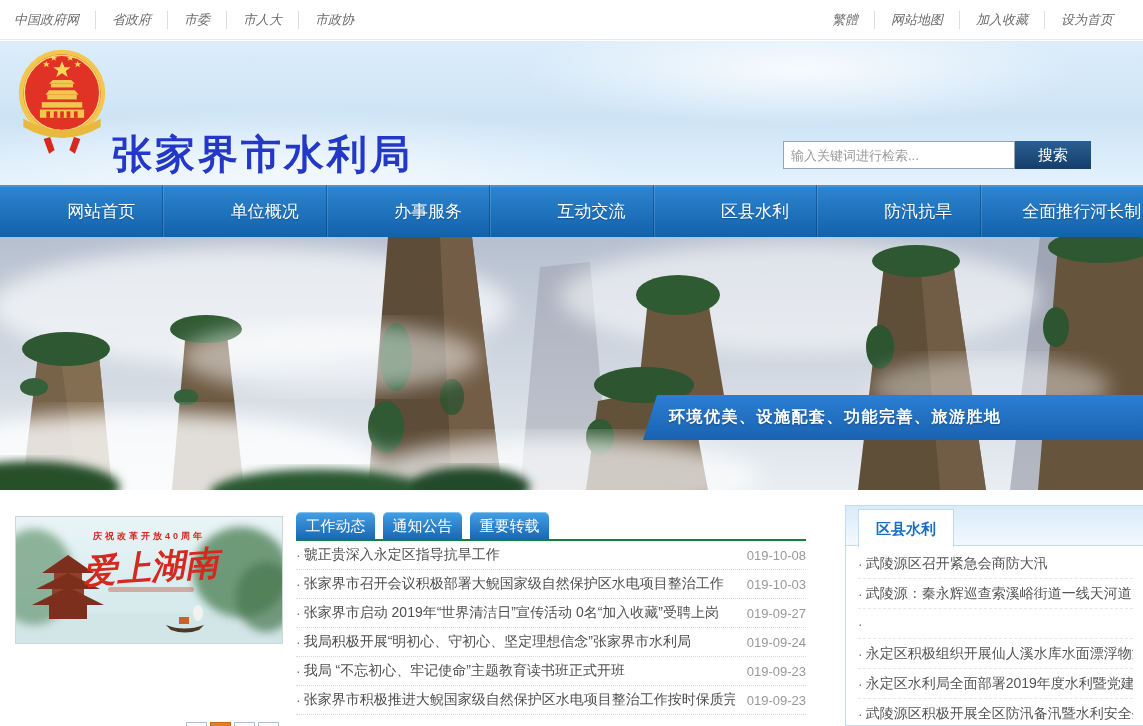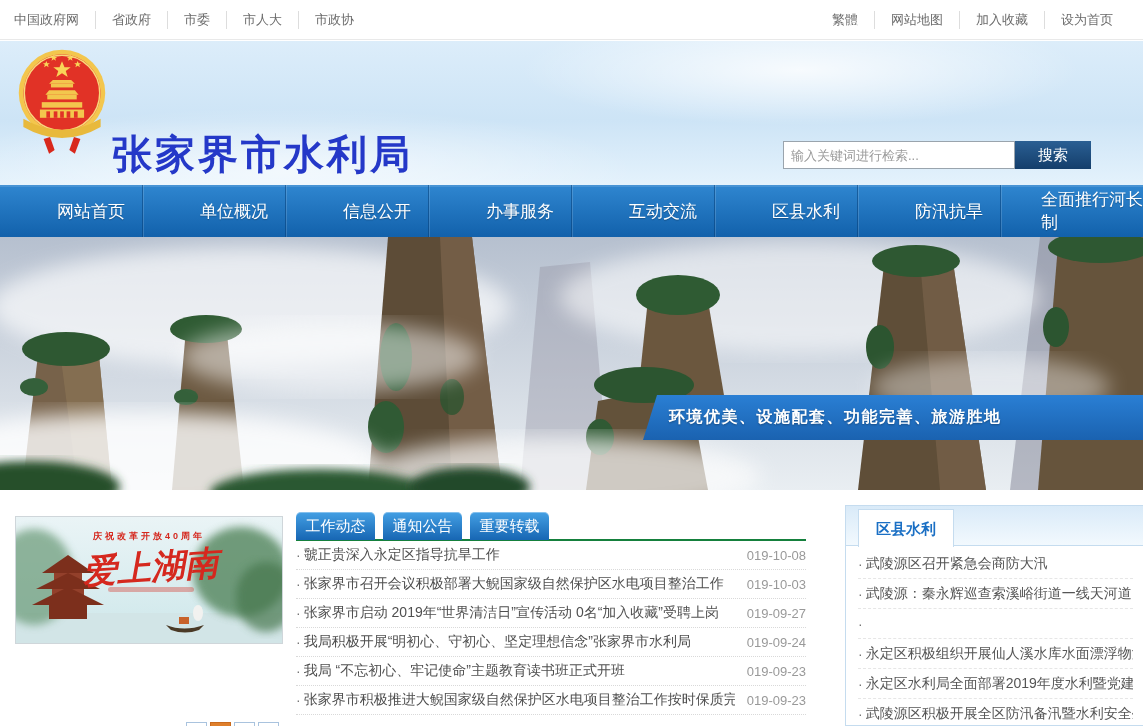--- a/index.html
+++ b/index.html
@@ -3,21 +3,21 @@
 <meta charset="utf-8">
 <style>
   * { margin:0; padding:0; box-sizing:border-box; }
   html,body { width:1143px; height:726px; }
   body { font-family:"Liberation Sans","DejaVu Sans",sans-serif; background:#fff; overflow:hidden; }
   .page { position:relative; width:1143px; height:726px; background:#fff; overflow:hidden; }
 
   
   .topbar { position:absolute; left:0; top:0; width:1143px; height:40px; background:#fff; border-bottom:1px solid #e9e9e9; display:flex; justify-content:space-between; align-items:center; padding:0 14px; }
   .toplinks { display:flex; align-items:center; }
-  .toplinks a { color:#6b6b6b; font-size:13px; text-decoration:none; padding:0 16px; cursor:pointer; }
+  .toplinks a { color:#6b6b6b; font-size:13px; text-decoration:none; padding:0 16px; cursor:pointer;font-style:italic; }
   .toplinks a:first-child { padding-left:0; }
   .toplinks a + a { border-left:1px solid #ddd; }
 
   
   .header { position:absolute; left:0; top:41px; width:1143px; height:144px;
     background:
       radial-gradient(ellipse 400px 80px at 70% 20%, rgba(255,255,255,.8), rgba(255,255,255,0) 70%),
       radial-gradient(ellipse 500px 90px at 25% 90%, rgba(255,255,255,.6), rgba(255,255,255,0) 70%),
       linear-gradient(#dcedfa, #cde4f6 55%, #e4f2fc); }
   .logo { position:absolute; left:16px; top:4px; width:92px; height:118px; }
@@ -123,21 +123,20 @@
     <div class="site-title">张家界市水利局</div>
     <div class="search">
       <input type="text" placeholder="输入关键词进行检索..." style="">
       <button>搜索</button>
     </div>
   </div>
 
   <div class="nav">
     <a>网站首页</a>
     <a>单位概况</a>
-    <a>信息公开</a>
     <a>办事服务</a>
     <a>互动交流</a>
     <a>区县水利</a>
     <a>防汛抗旱</a>
     <a>全面推行河长制</a>
   </div>
 
   <div class="hero">
     <svg width="1143" height="253" viewBox="0 0 1143 253">
       <defs>

